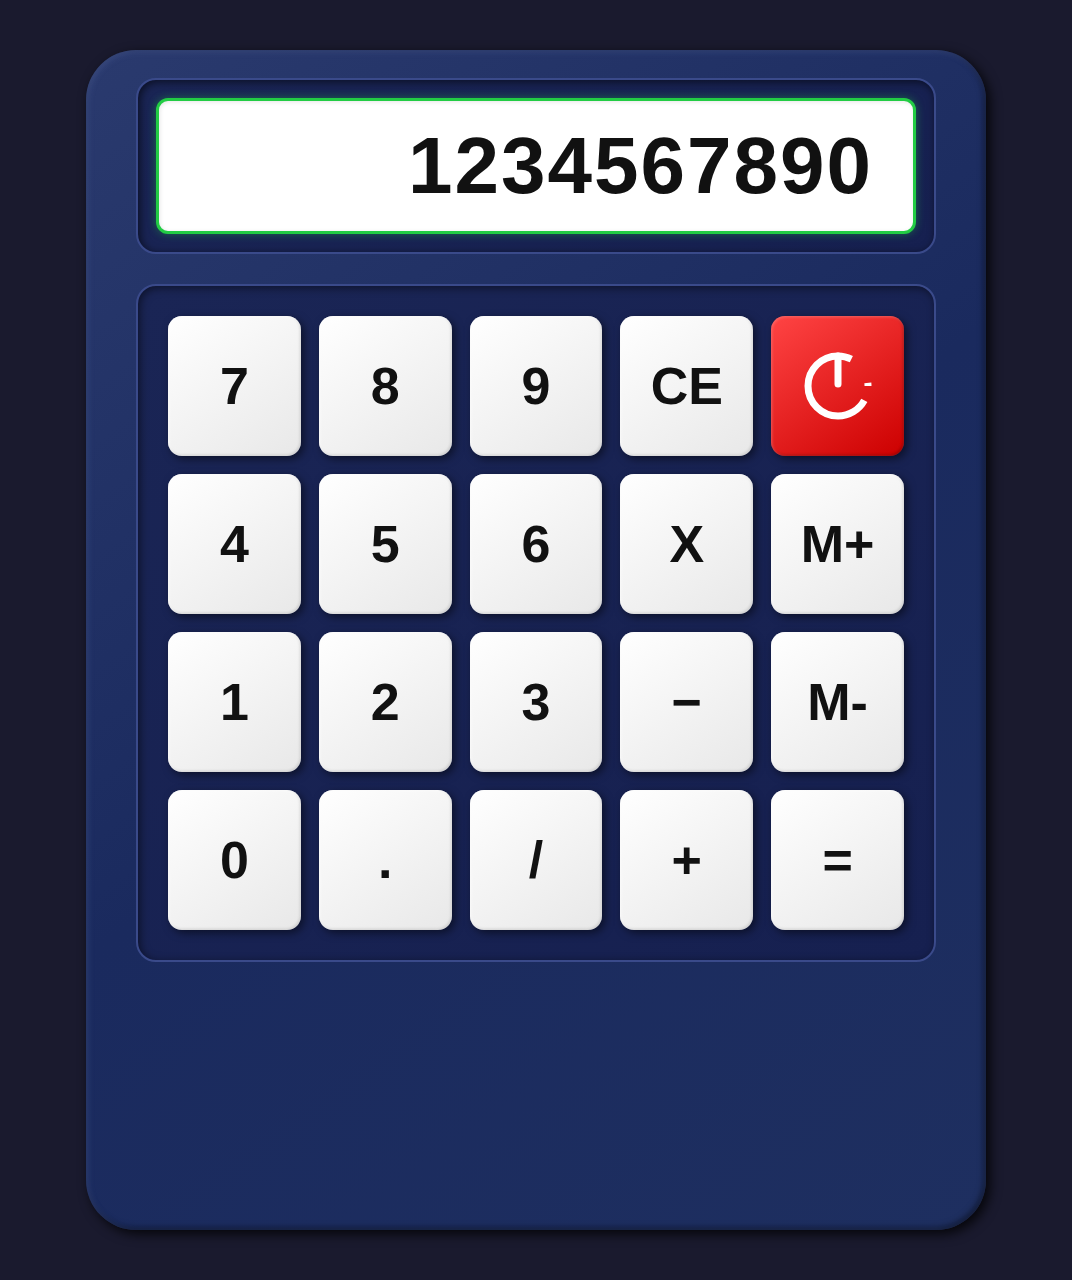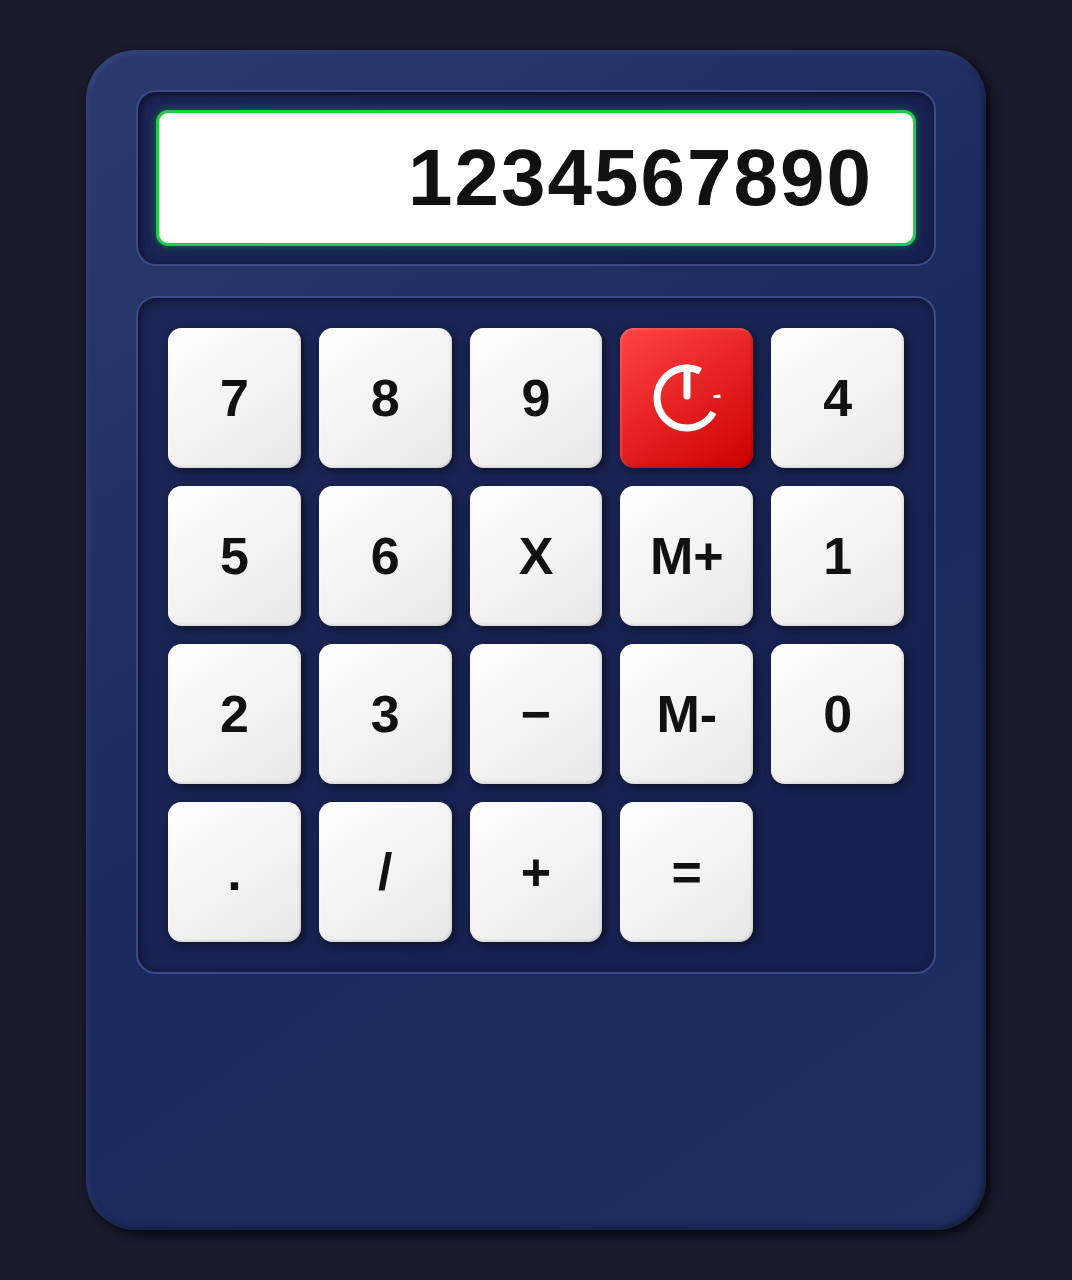--- a/index.html
+++ b/index.html
@@ -16,21 +16,21 @@
 
     .calculator-outer {
       width: 900px;
       height: 1180px;
       background: linear-gradient(145deg, #2a3a6e, #1a2a5e, #1e2f60);
       border-radius: 50px;
       box-shadow: 
         4px 4px 12px rgba(0,0,0,0.8),
         inset 2px 2px 6px rgba(100,120,180,0.3),
         inset -2px -2px 6px rgba(0,0,0,0.5);
-      padding: 40px 50px;
+      padding: 28px 50px;
       display: flex;
       flex-direction: column;
       gap: 30px;
     }
 
     .display-container {
       background: linear-gradient(145deg, #1a2555, #162050);
       border-radius: 20px;
       padding: 18px;
       border: 2px solid #3a4a8a;
@@ -120,20 +120,23 @@
 
     <button class="calc-btn">
       <span>7</span>
     </button>
     <button class="calc-btn">
       <span>8</span>
     </button>
     <button class="calc-btn">
       <span>9</span>
     </button>
+    <button class="calc-btn">
+      <span>CE</span>
+    </button>
     <div class="power-btn">
       <svg class="power-icon" viewBox="0 0 80 80" xmlns="http://www.w3.org/2000/svg">
         <circle cx="40" cy="40" r="30" fill="none" stroke="white" stroke-width="7" stroke-dasharray="140 30" stroke-dashoffset="-15"></circle>
         <line x1="40" y1="10" x2="40" y2="38" stroke="white" stroke-width="7" stroke-linecap="round"></line>
       </svg>
     </div>
 
     <button class="calc-btn">
       <span>4</span>
     </button>

